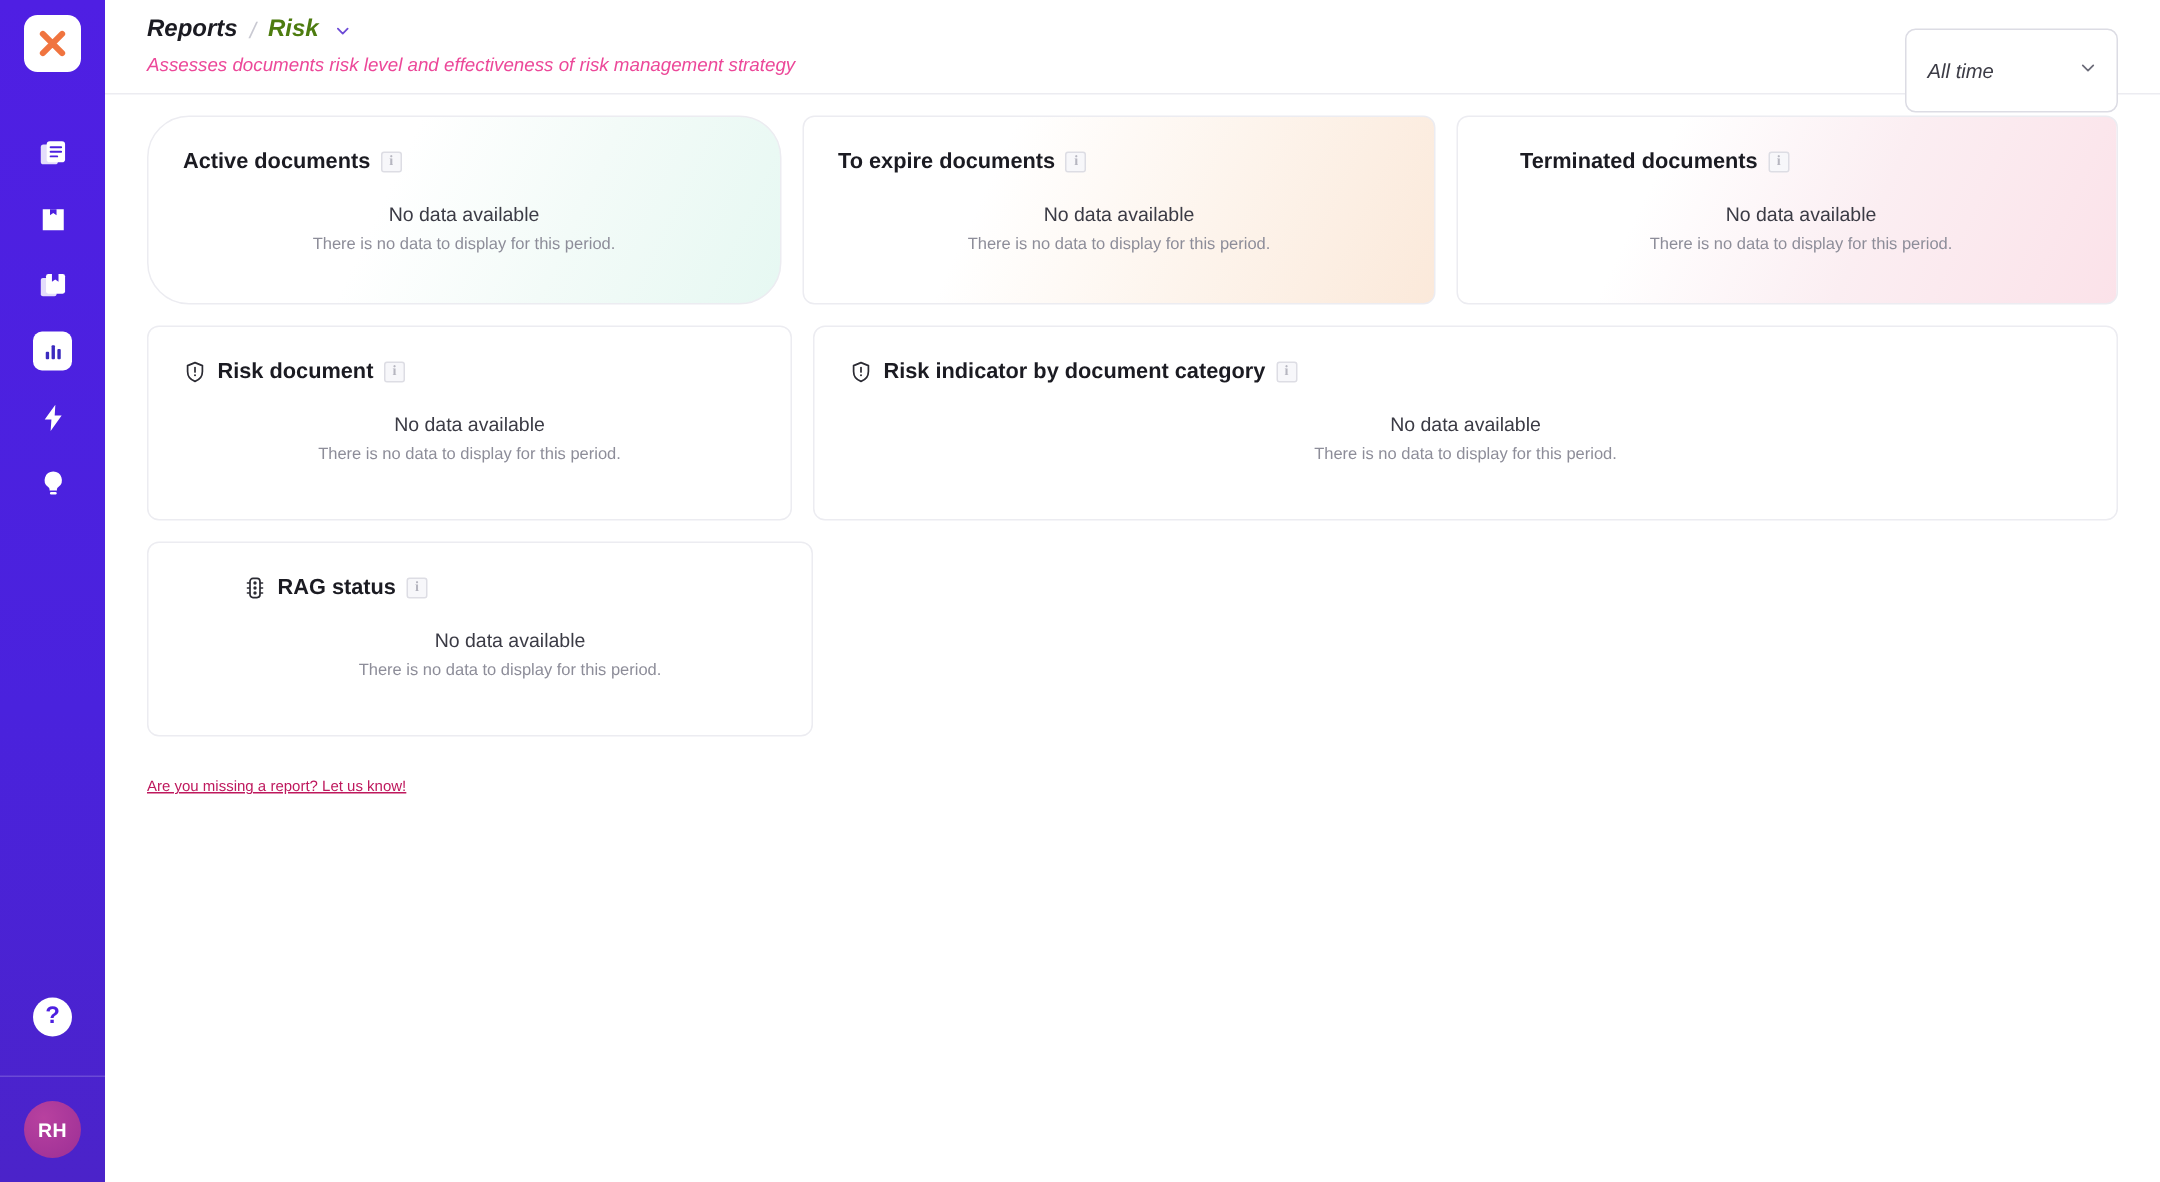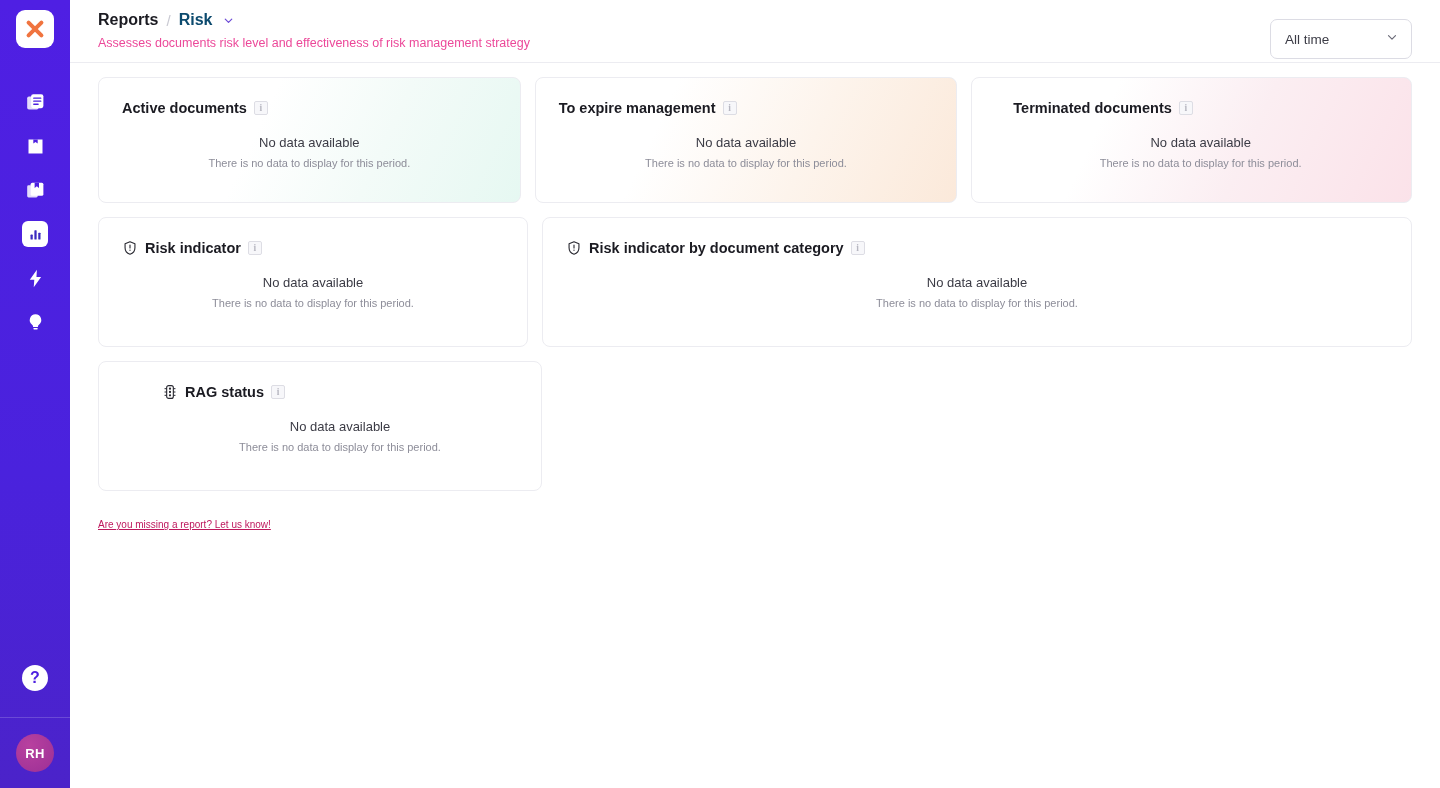--- a/index.html
+++ b/index.html
@@ -54,45 +54,46 @@
     display: flex; align-items: center; justify-content: center; cursor: pointer;
   }
 
   
   .main { flex: 1 1 auto; height: 788px; background: #ffffff; position: relative; }
 
   .topbar {
     height: 63px; border-bottom: 1px solid #ececf1;
     display: flex; align-items: flex-start; justify-content: space-between;
     padding: 8px 28px 0 28px;
+    font-style: italic;
   }
   .crumbs-block { padding-top: 3px; }
   .crumbs { display: flex; align-items: center; gap: 8px; }
   .crumb-root { font-size: 16px; font-weight: 700; color: #1b1b22; }
   .crumb-sep { font-size: 15px; color: #c9c9d2; }
-  .crumb-cur { font-size: 16px; font-weight: 700; color: #0c4a6e; cursor: pointer; }
+  .crumb-cur { font-size: 16px; font-weight: 700; color: #4d7c0f; cursor: pointer; }
   .crumb-chev { margin-left: 2px; display:flex; align-items:center; cursor:pointer; }
   .subtitle { margin-top: 7px; font-size: 12.5px; color: #ec4899; }
 
   .period-select {
-    width: 142px; height: 40px; margin-top: 11px;
+    width: 142px; height: 56px; margin-top: 11px;
     border: 1px solid #dcdce4; border-radius: 7px; background: #fff;
     display: flex; align-items: center; justify-content: space-between;
     padding: 0 12px 0 14px; cursor: pointer;
   }
   .period-select .lbl { font-size: 13.5px; color: #3c3c46; }
 
   
   .content { padding: 14px 28px 0 28px; }
   .row { display: flex; gap: 14px; margin-bottom: 14px; }
   .card {
     border: 1px solid #ececf1; border-radius: 8px;
     background: #ffffff; position: relative; overflow: hidden;
   }
-  .card.c-teal  { background: linear-gradient(115deg, #ffffff 38%, #f3fbf8 66%, #e6f8f2 100%); }
+  .card.c-teal  { background: linear-gradient(115deg, #ffffff 38%, #f3fbf8 66%, #e6f8f2 100%); border-radius: 28px; }
   .card.c-amber { background: linear-gradient(115deg, #ffffff 30%, #fdf4ec 64%, #fbe9da 100%); }
   .card.c-pink  { background: linear-gradient(115deg, #ffffff 30%, #fbeef2 62%, #fbe2e9 100%); padding-left: 18px; }
 
   .kpi-card { flex: 1 1 0; height: 126px; }
   .mid-left  { width: 430px; height: 130px; }
   .mid-right { flex: 1 1 0; height: 130px; }
   .bottom-card { width: 444px; height: 130px; padding-left: 40px; }
 
   .card-head {
     display: flex; align-items: center; gap: 7px;
@@ -237,21 +238,21 @@
             <span class="info-badge">i</span>
           </div>
           <div class="empty">
             <div class="empty-title">No data available</div>
             <div class="empty-sub">There is no data to display for this period.</div>
           </div>
         </div>
 
         <div class="card kpi-card c-amber">
           <div class="card-head">
-            <span class="card-title">To expire management</span>
+            <span class="card-title">To expire documents</span>
             <span class="info-badge">i</span>
           </div>
           <div class="empty">
             <div class="empty-title">No data available</div>
             <div class="empty-sub">There is no data to display for this period.</div>
           </div>
         </div>
 
         <div class="card kpi-card c-pink">
           <div class="card-head">
@@ -270,21 +271,21 @@
 
         <div class="card mid-left">
           <div class="card-head">
             <span class="head-icon">
               <svg width="16" height="16" viewBox="0 0 24 24" fill="none">
                 <path d="M12 2.6 4.6 5.6v6c0 4.6 3.1 8.4 7.4 9.8 4.3-1.4 7.4-5.2 7.4-9.8v-6z" stroke="#2b2b33" stroke-width="1.7" stroke-linejoin="round"></path>
                 <path d="M12 7.6v4.4" stroke="#2b2b33" stroke-width="1.7" stroke-linecap="round"></path>
                 <circle cx="12" cy="15.3" r="1" fill="#2b2b33"></circle>
               </svg>
             </span>
-            <span class="card-title">Risk indicator</span>
+            <span class="card-title">Risk document</span>
             <span class="info-badge">i</span>
           </div>
           <div class="empty">
             <div class="empty-title">No data available</div>
             <div class="empty-sub">There is no data to display for this period.</div>
           </div>
         </div>
 
         <div class="card mid-right">
           <div class="card-head">

